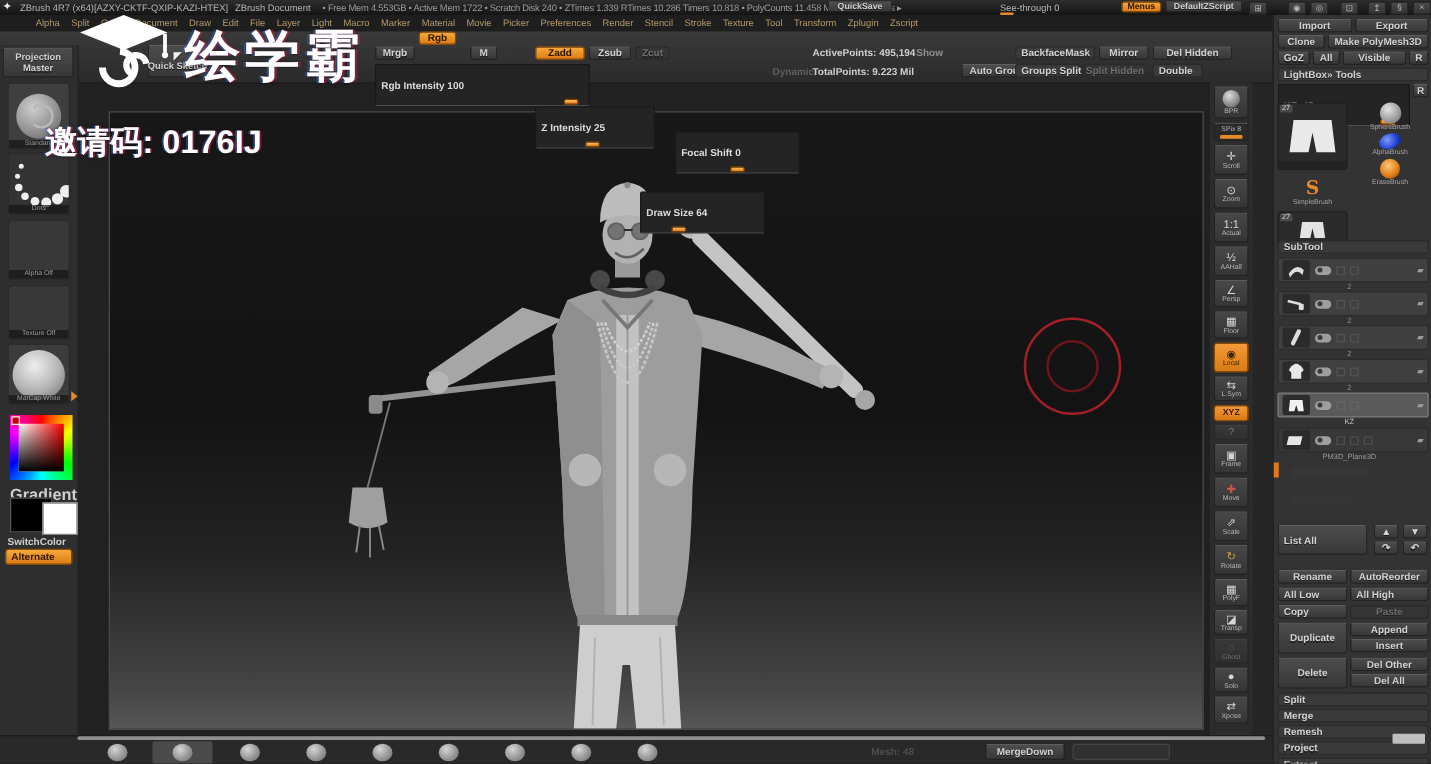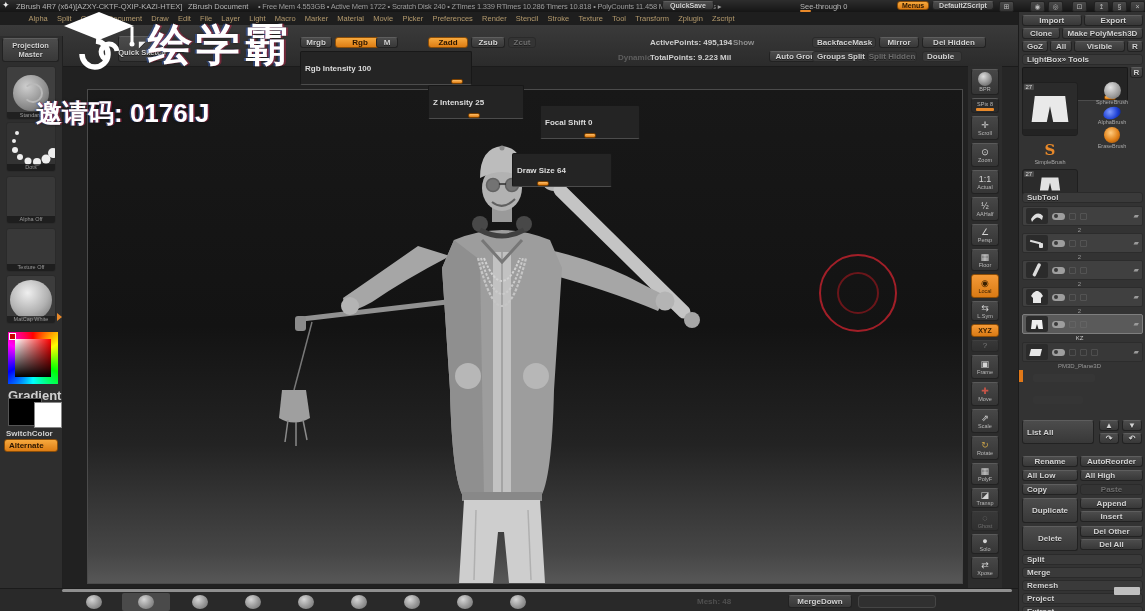--- a/index.html
+++ b/index.html
@@ -138,21 +138,21 @@
     <span class="menu-item">Zscript</span>
   </div>
 
   <div class="abs topshelf">
     <div class="abs btn" style="left:118px;top:11px;width:48px;height:26px;flex-direction:column;font-size:7.5px;line-height:8px;">
       <span style="color:#f0f0f0;font-size:8px;">◤</span>
       <span>Quick Sketch</span>
     </div>
 
     <div class="abs btn" style="left:300px;top:12px;width:32px;">Mrgb</div>
-    <div class="abs btn orange" style="left:335px;top:12px;width:50px;">Rgb</div>
+    <div class="abs btn orange" style="left:335px;top:0;width:30px;">Rgb</div>
     <div class="abs btn" style="left:376px;top:12px;width:22px;">M</div>
     <div class="abs zslider" style="left:300px;top:26px;width:172px;">
       <span>Rgb Intensity 100</span>
       <span class="sh" style="left:88%;"></span>
     </div>
 
     <div class="abs btn orange" style="left:428px;top:12px;width:40px;">Zadd</div>
     <div class="abs btn" style="left:471px;top:12px;width:34px;">Zsub</div>
     <div class="abs btn dim" style="left:508px;top:12px;width:28px;">Zcut</div>
     <div class="abs zslider" style="left:428px;top:26px;width:96px;">

